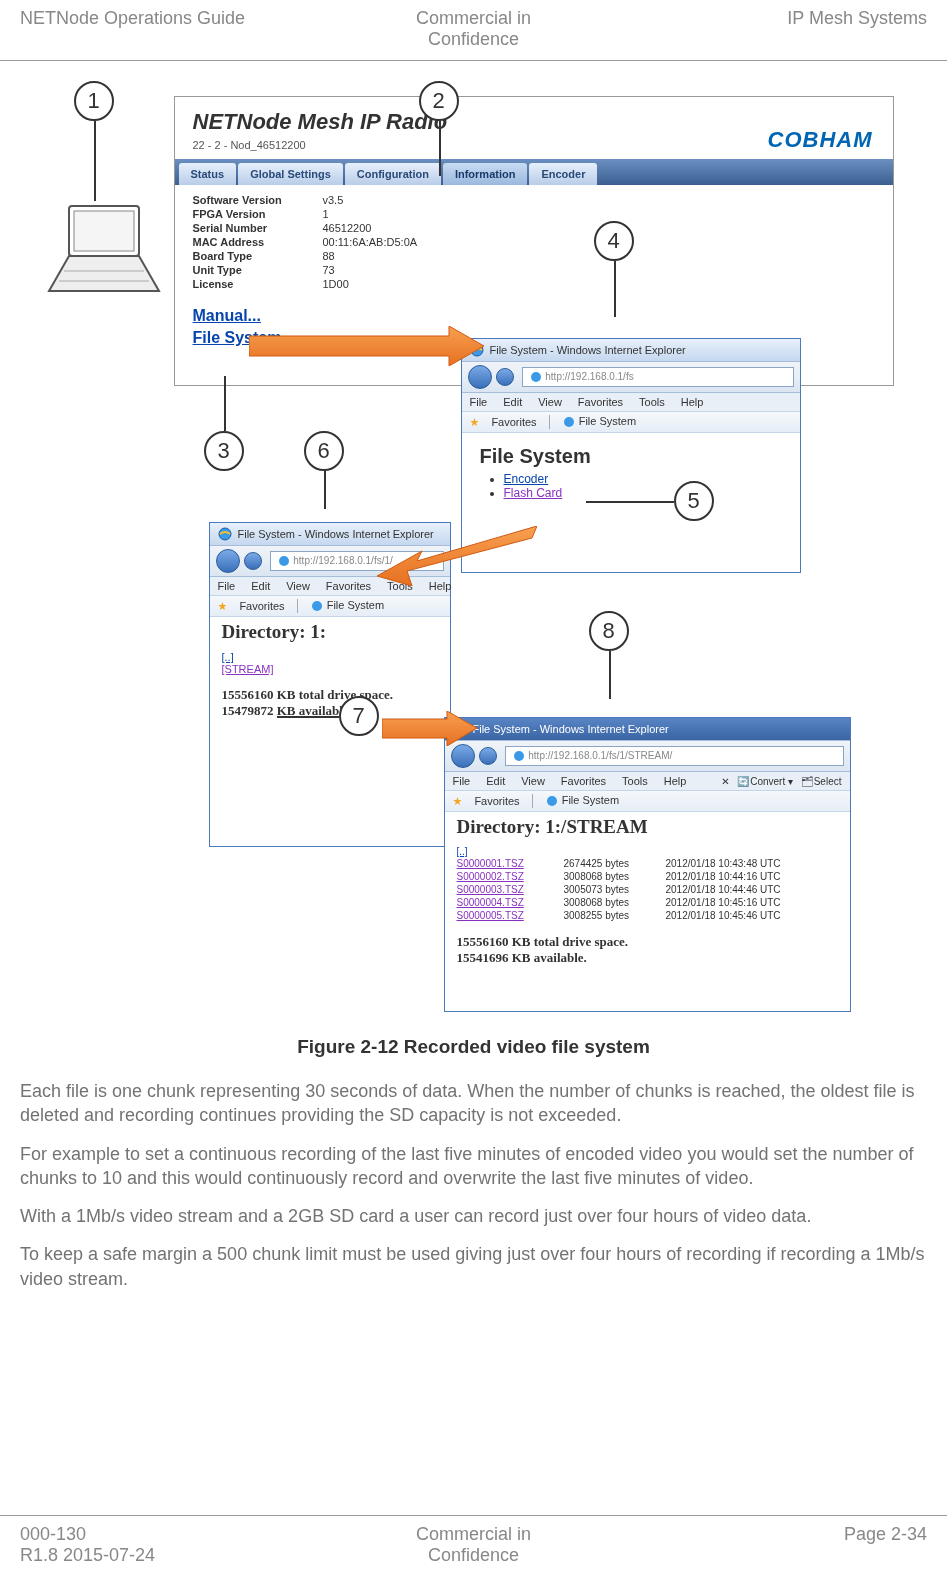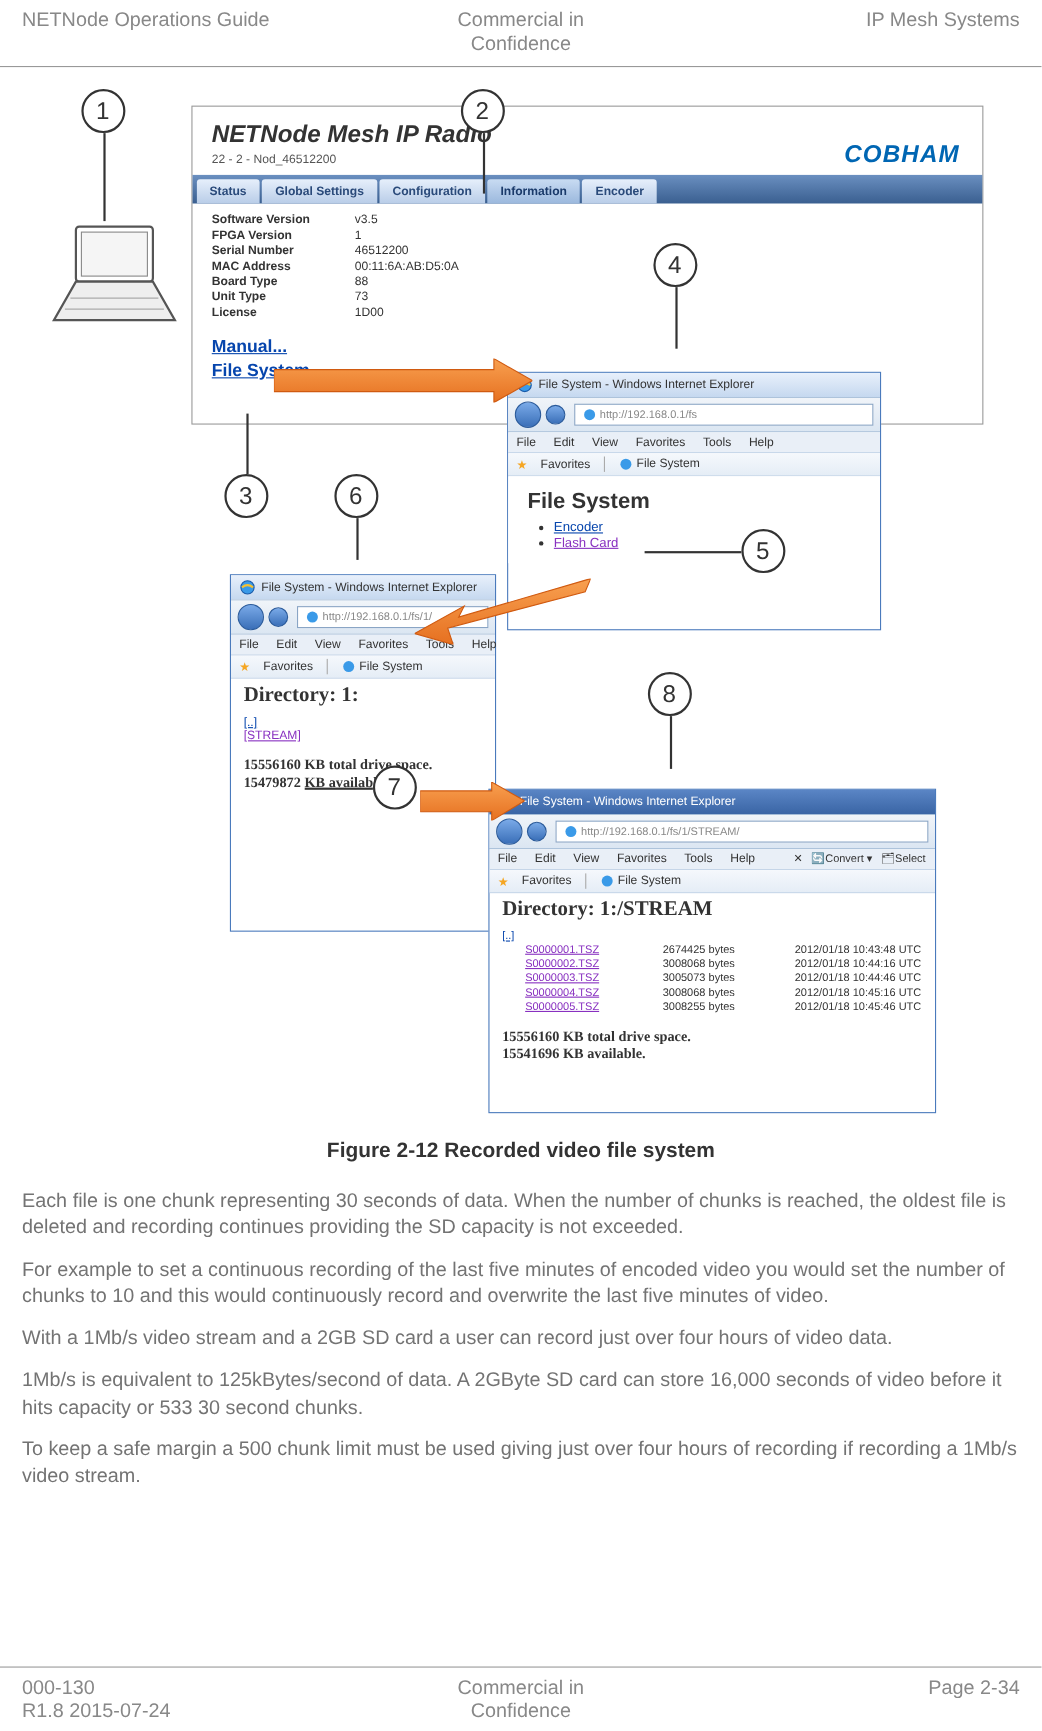--- a/index.html
+++ b/index.html
@@ -280,23 +280,22 @@
     .dir-link-b {
       color: #0645ad;
       text-decoration: underline;
     }
     .dir-table {
       padding: 4px 12px;
       font-size: 10px;
     }
     .dir-row {
       display: flex;
-      gap: 30px;
+      gap: 12px;
       padding: 1px 0;
-      justify-content: flex-end;
     }
     .dir-name { width: 95px; }
     .dir-size { width: 90px; }
     .dir-date { }
     .drive-space {
       padding: 8px 12px;
       font-family: "Times New Roman", serif;
       font-size: 13px;
       font-weight: bold;
     }
@@ -616,21 +615,20 @@
       </div>
     </div>
 
   </div>
 
   <div class="figure-caption">Figure 2-12 Recorded video file system</div>
 
   <p class="body-text">Each file is one chunk representing 30 seconds of data. When the number of chunks is reached, the oldest file is deleted and recording continues providing the SD capacity is not exceeded.</p>
   <p class="body-text">For example to set a continuous recording of the last five minutes of encoded video you would set the number of chunks to 10 and this would continuously record and overwrite the last five minutes of video.</p>
   <p class="body-text">With a 1Mb/s video stream and a 2GB SD card a user can record just over four hours of video data.</p>
-  <p class="body-text">1Mb/s is equivalent to 125kBytes/second of data. A 2GByte SD card can store 16,000 seconds of video before it hits capacity or 533 30 second chunks.</p>
   <p class="body-text">To keep a safe margin a 500 chunk limit must be used giving just over four hours of recording if recording a 1Mb/s video stream.</p>
 
 </div>
 
 <div class="footer">
   <div class="footer-left">
     <div>000-130</div>
     <div>R1.8 2015-07-24</div>
   </div>
   <div class="footer-center">

